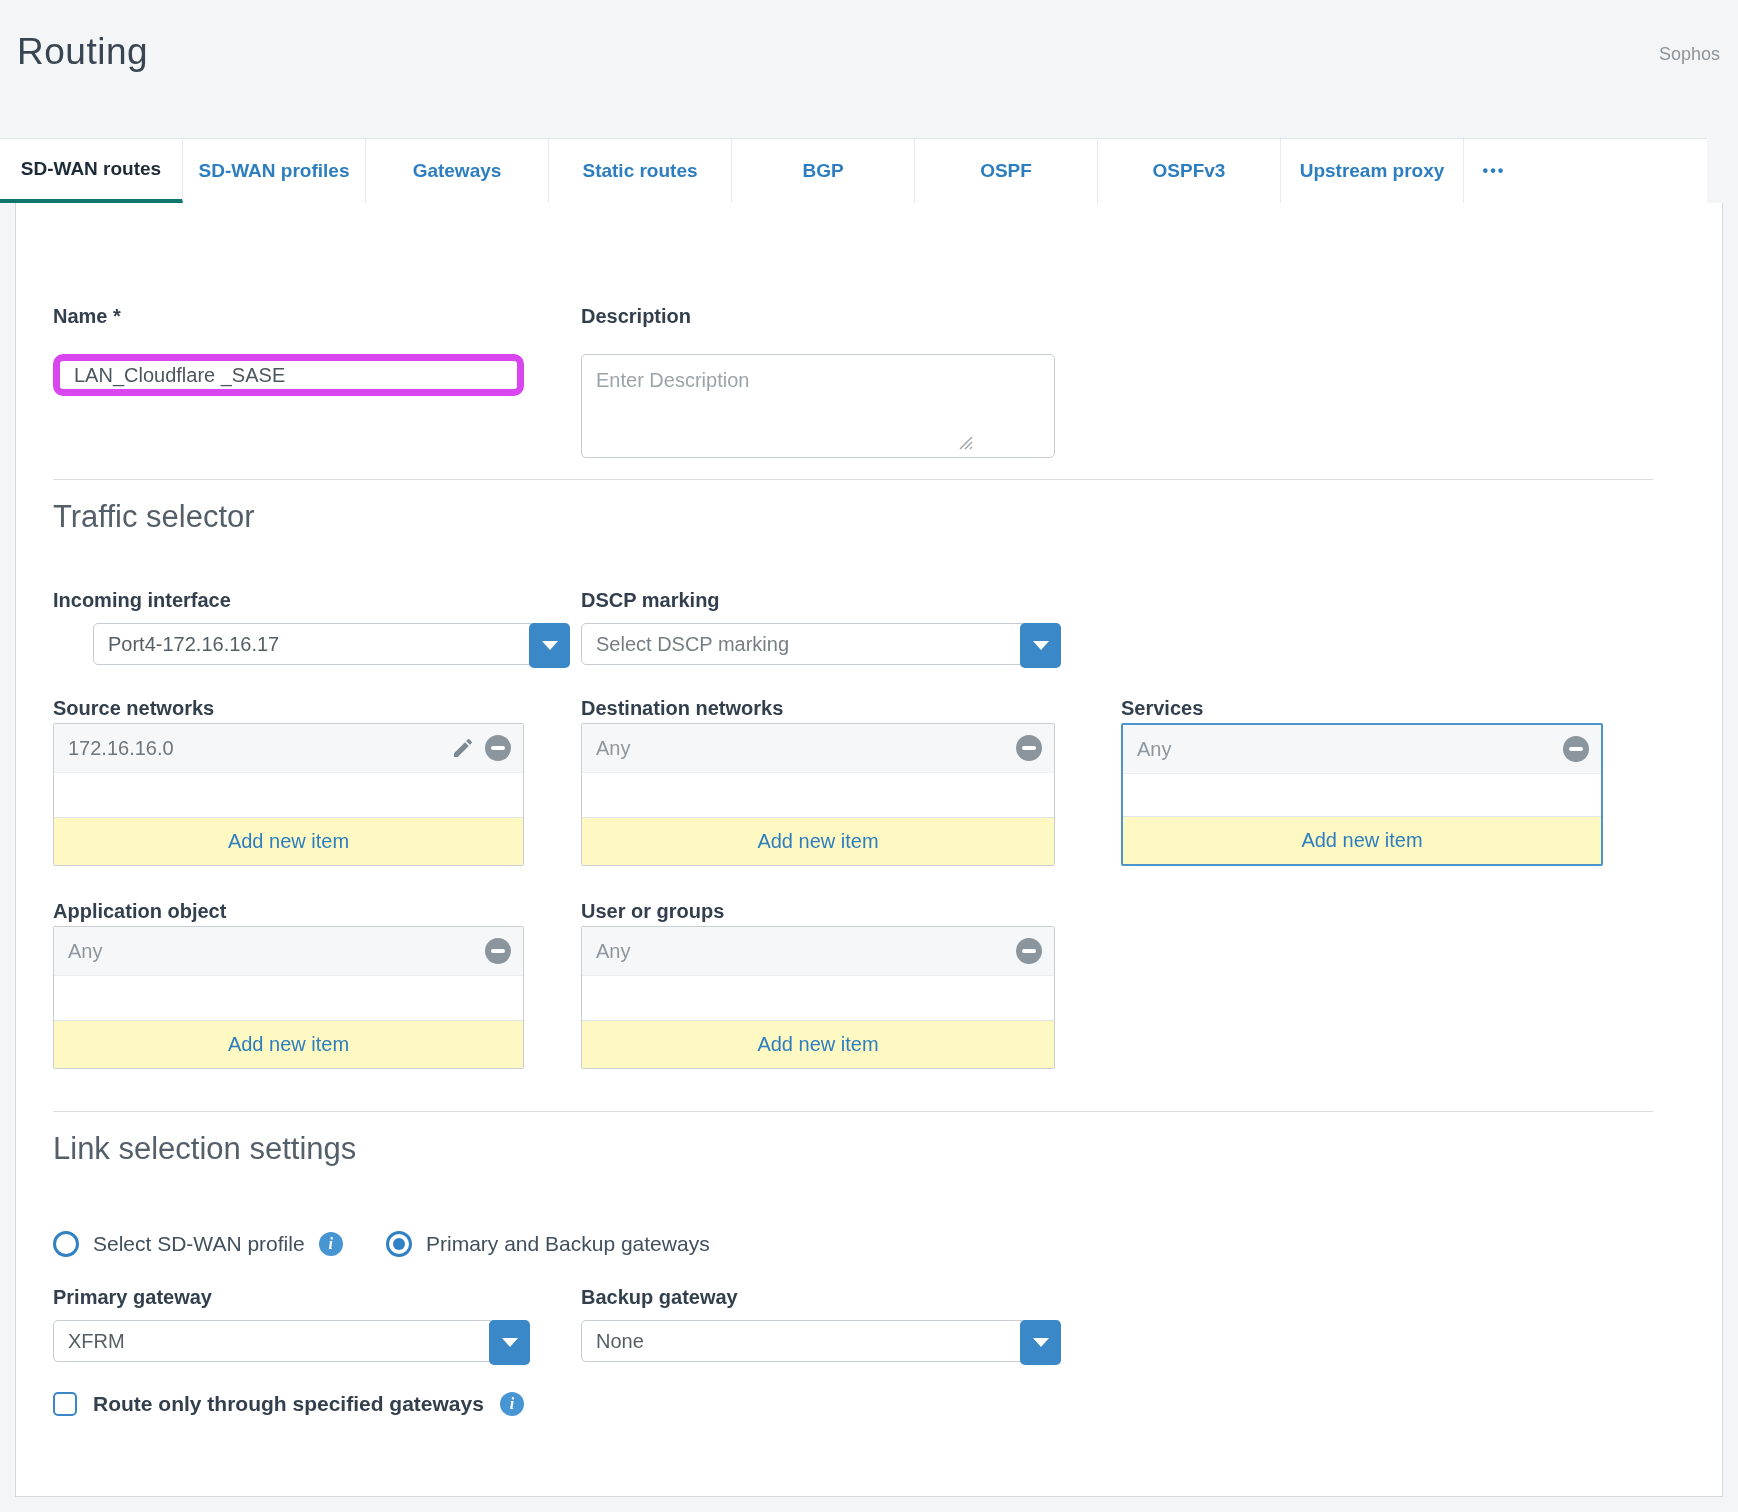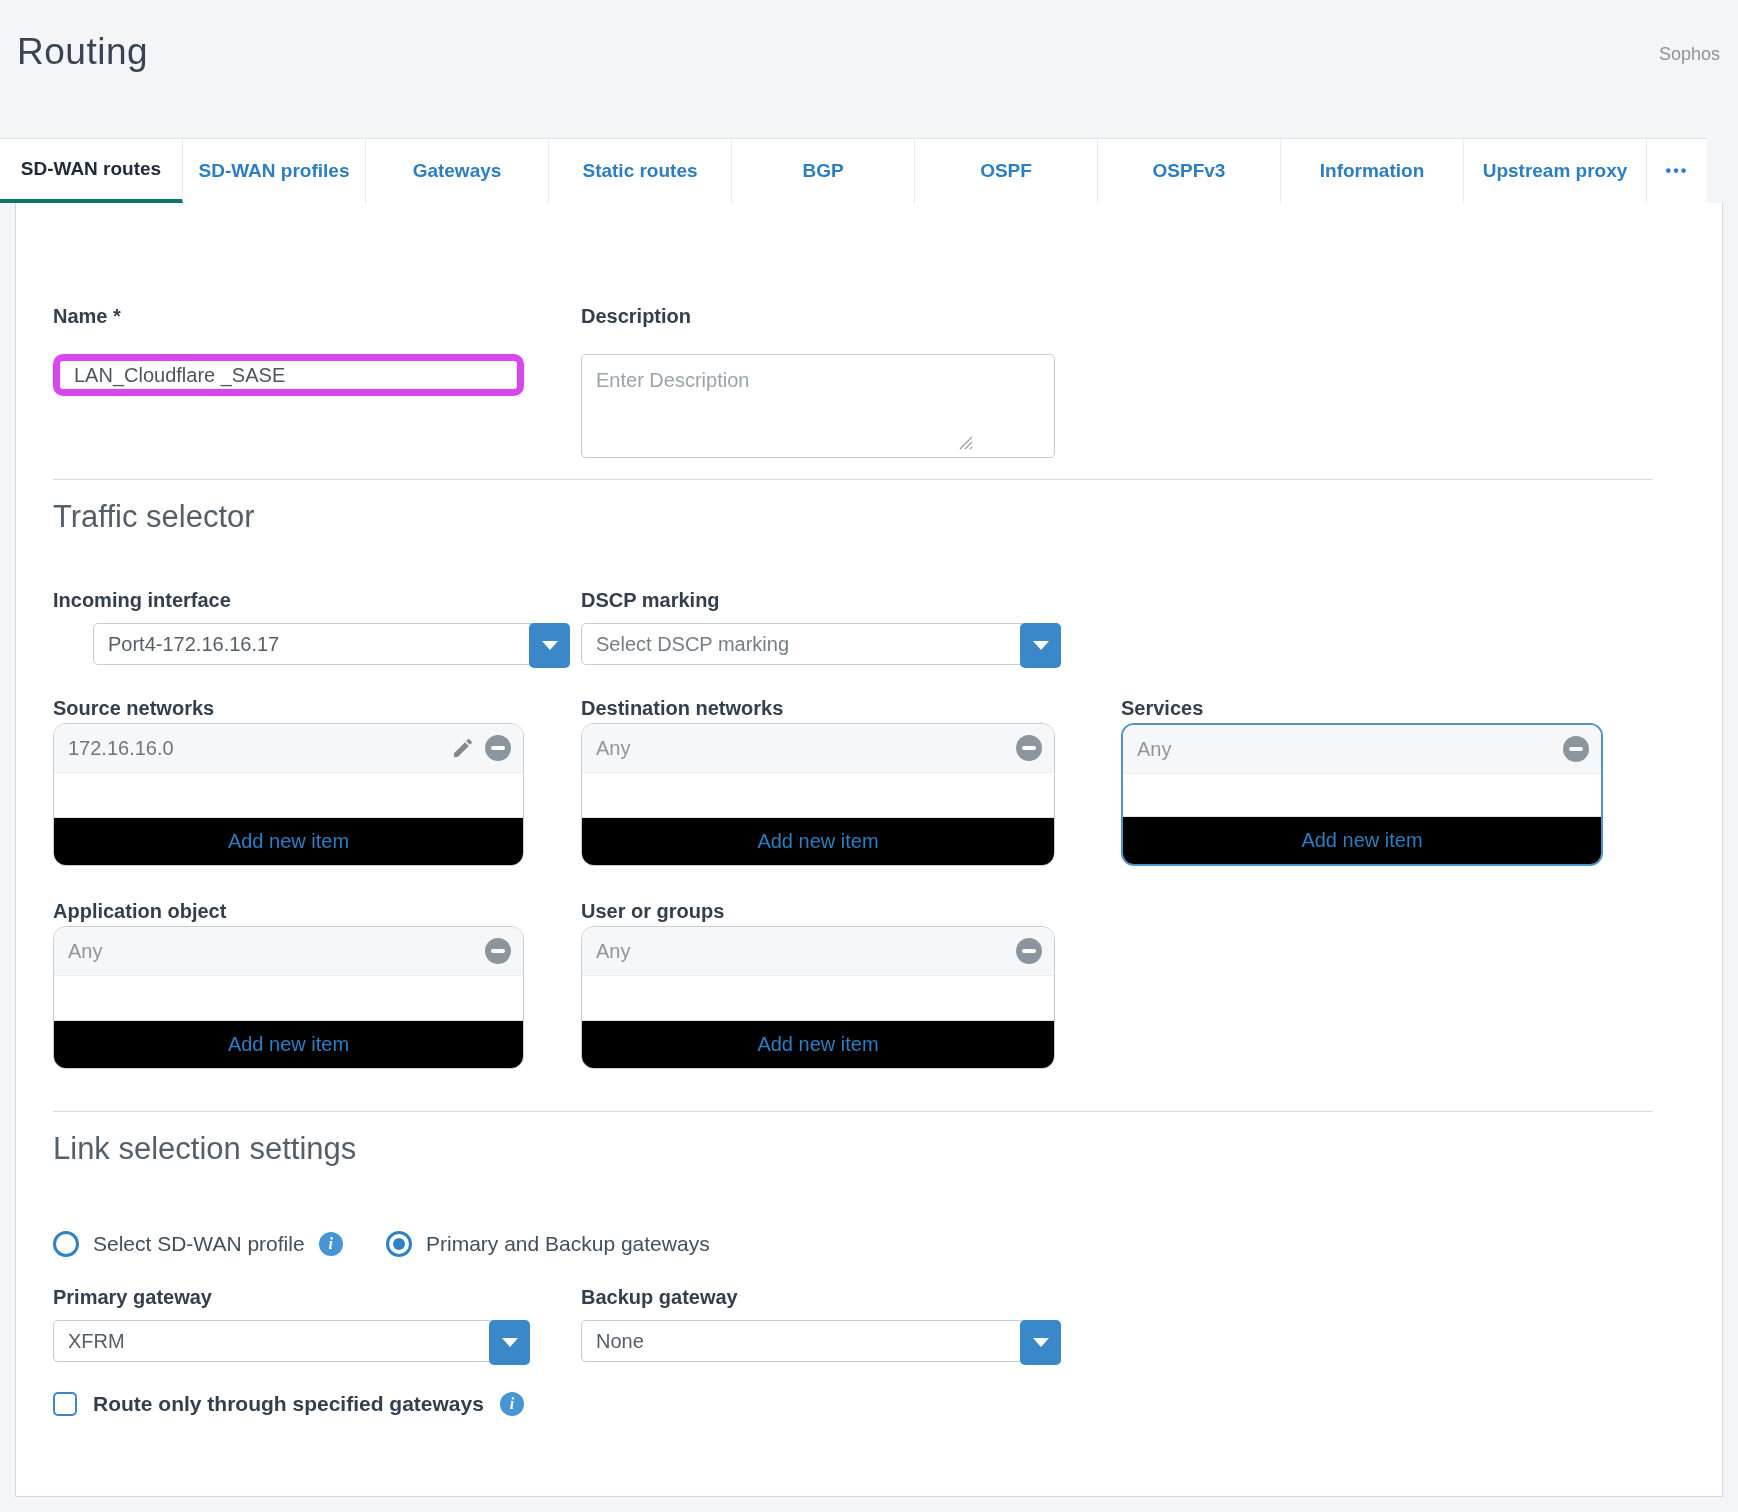--- a/index.html
+++ b/index.html
@@ -43,30 +43,30 @@
   .txt-input::placeholder { color:#9ba3ab; }
   .resize-h { position:absolute; right:5px; bottom:8px; pointer-events:none; }
   
   .dd { display:flex; align-items:flex-start; }
   .dd-value { height:42px; border:1px solid #c6ccd1; border-radius:5px; background:#fff;
               line-height:40px; padding:0 14px; font-size:20px; color:#555e66; flex:1; }
   .dd-btn { width:41px; height:45px; margin-left:-6px; background:#3a88c8; border-radius:5px;
             display:flex; align-items:center; justify-content:center; cursor:pointer; flex:none; }
   .dd-tri { width:0; height:0; border-left:8px solid transparent; border-right:8px solid transparent; border-top:9px solid #ffffff; }
   
-  .lbox { height:143px; border:1px solid #c8cdd2; border-radius:13px; background:#fff;
+  .lbox { height:143px; border:1px solid #c8cdd2; border-radius:2px; background:#fff;
           display:flex; flex-direction:column; overflow:hidden; }
   .lbox.focused { border:2px solid #4d93cc; }
   .lrow { height:49px; background:#f6f7f8; border-bottom:1px solid #eceef0;
           display:flex; align-items:center; padding:0 12px 0 14px; flex:none; }
   .lrow .itxt { font-size:20px; flex:1; }
   .itxt.val { color:#6e777e; }
   .itxt.any { color:#8f979e; }
   .lmid { flex:1; background:#fff; }
-  .lfoot { height:48px; background:#000000; border-top:1px solid #e2e5e8; flex:none;
+  .lfoot { height:48px; background:#fef9c3; border-top:1px solid #e2e5e8; flex:none;
            display:flex; align-items:center; justify-content:center; color:#2c7ec0; font-size:20px; cursor:pointer; }
   .minus-ic { width:26px; height:26px; border-radius:50%; background:#8b959d; position:relative; cursor:pointer; flex:none; }
   .minus-ic::after { content:""; position:absolute; left:6px; top:11px; width:14px; height:4px; border-radius:2px; background:#ffffff; }
   .pencil-ic { margin-right:10px; cursor:pointer; display:flex; }
   
   .radio-row { display:flex; align-items:center; gap:14px; }
   .radio { width:26px; height:26px; border-radius:50%; border:3px solid #3182c4; background:#fff;
            display:flex; align-items:center; justify-content:center; cursor:pointer; flex:none; }
   .radio .dot { width:12px; height:12px; border-radius:50%; background:#3182c4; display:none; }
   .radio.checked .dot { display:block; }
@@ -85,21 +85,20 @@
 </div>
 
 <nav class="tabs">
   <div class="tab active">SD-WAN routes</div>
   <div class="tab">SD-WAN profiles</div>
   <div class="tab">Gateways</div>
   <div class="tab">Static routes</div>
   <div class="tab">BGP</div>
   <div class="tab">OSPF</div>
   <div class="tab">OSPFv3</div>
-  <div class="tab">Information</div>
   <div class="tab">Upstream proxy</div>
   <div class="tab more">•••</div>
 </nav>
 
 <main class="card">
 
   <div class="abs" style="left:37px; top:102px;">
     <div class="flabel">Name *</div>
     <input class="txt-input" style="margin-top: 26px;" value="LAN_Cloudflare _SASE">
   </div>

